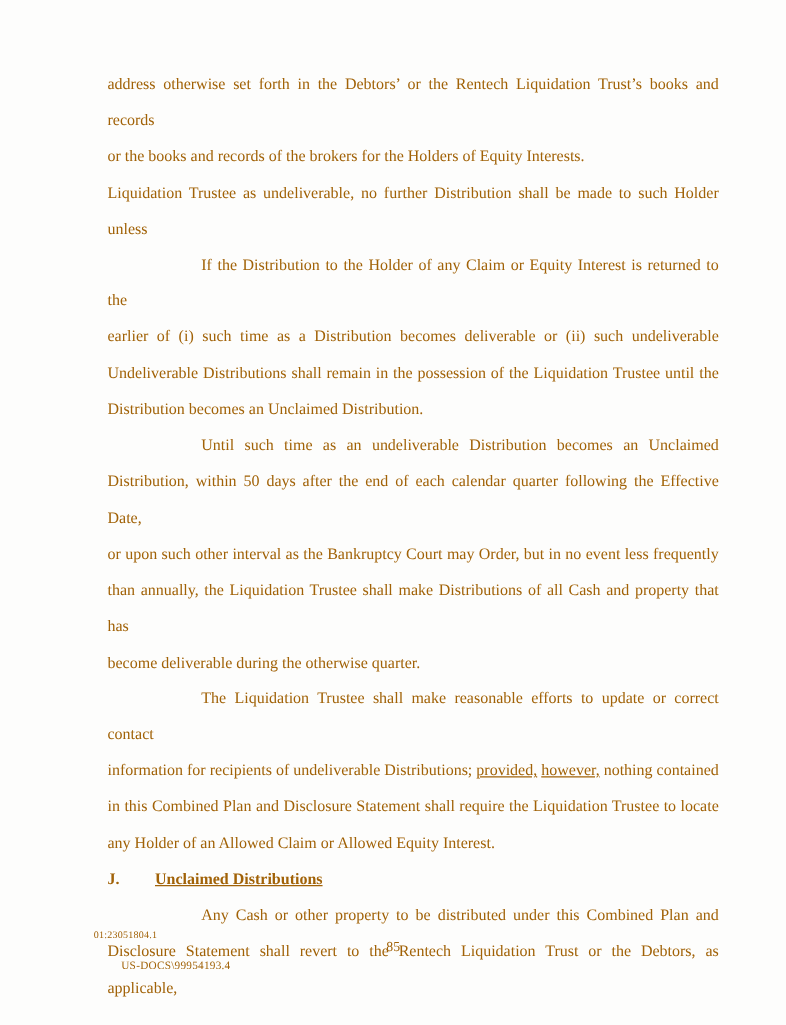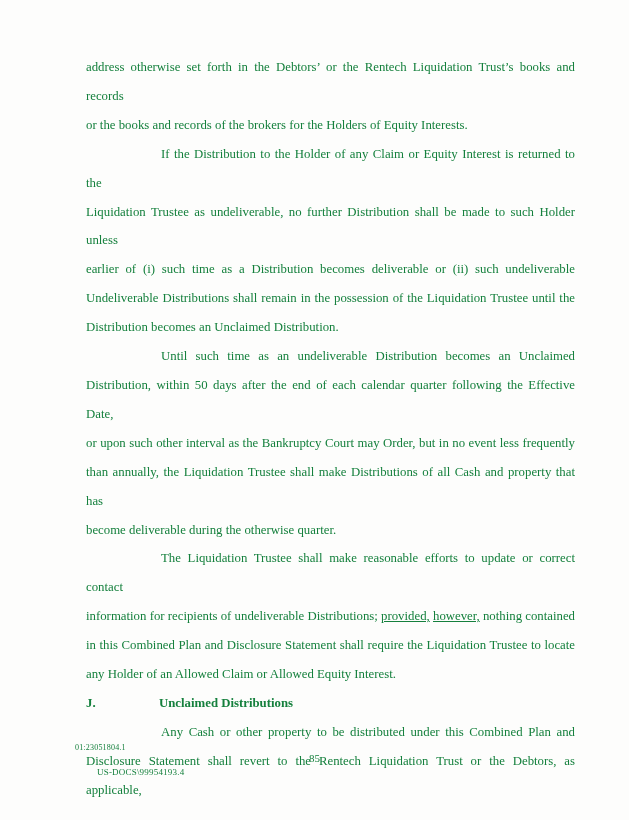--- a/index.html
+++ b/index.html
@@ -7,21 +7,21 @@
     padding: 0;
     background: #ffffff;
   }
   .page {
     position: relative;
     width: 629px;
     height: 820px;
     background: #fdfdfc;
     overflow: hidden;
     font-family: "Liberation Serif", serif;
-    color: #15803d;
+    color: #a16207;
   }
   .body-text {
     position: absolute;
     left: 86px;
     top: 53px;
     width: 489px;
     font-size: 12.8px;
     line-height: 28.9px;
   }
   .paragraph {
@@ -44,22 +44,22 @@
   .heading {
     font-weight: bold;
     white-space: nowrap;
   }
   .heading .num {
     display: inline-block;
     width: 38px;
     font-weight: bold;
   }
   .heading .title {
+    text-decoration: underline;
     font-weight: bold;
-    margin-left: 35px;
   }
   .filing-code {
     position: absolute;
     left: 43px;
     top: 743px;
     font-size: 8px;
     letter-spacing: 0.2px;
     padding-left: 32px;
   }
   .page-number {
@@ -81,22 +81,22 @@
 </head>
 <body>
 
 <div class="page">
   <div class="body-text">
       <div class="paragraph">
         <div class="line flush">address otherwise set forth in the Debtors’ or the Rentech Liquidation Trust’s books and records</div>
         <div class="line">or the books and records of the brokers for the Holders of Equity Interests.</div>
       </div>
       <div class="paragraph">
+        <div class="line flush">Liquidation Trustee as undeliverable, no further Distribution shall be made to such Holder unless</div>
         <div class="line indent flush">If the Distribution to the Holder of any Claim or Equity Interest is returned to the</div>
-        <div class="line flush">Liquidation Trustee as undeliverable, no further Distribution shall be made to such Holder unless</div>
         <div class="line flush">earlier of (i) such time as a Distribution becomes deliverable or (ii) such undeliverable</div>
         <div class="line flush">Undeliverable Distributions shall remain in the possession of the Liquidation Trustee until the</div>
         <div class="line">Distribution becomes an Unclaimed Distribution.</div>
       </div>
       <div class="paragraph">
         <div class="line indent flush">Until such time as an undeliverable Distribution becomes an Unclaimed</div>
         <div class="line flush">Distribution, within 50 days after the end of each calendar quarter following the Effective Date,</div>
         <div class="line flush">or upon such other interval as the Bankruptcy Court may Order, but in no event less frequently</div>
         <div class="line flush">than annually, the Liquidation Trustee shall make Distributions of all Cash and property that has</div>
         <div class="line">become deliverable during the otherwise quarter.</div>

